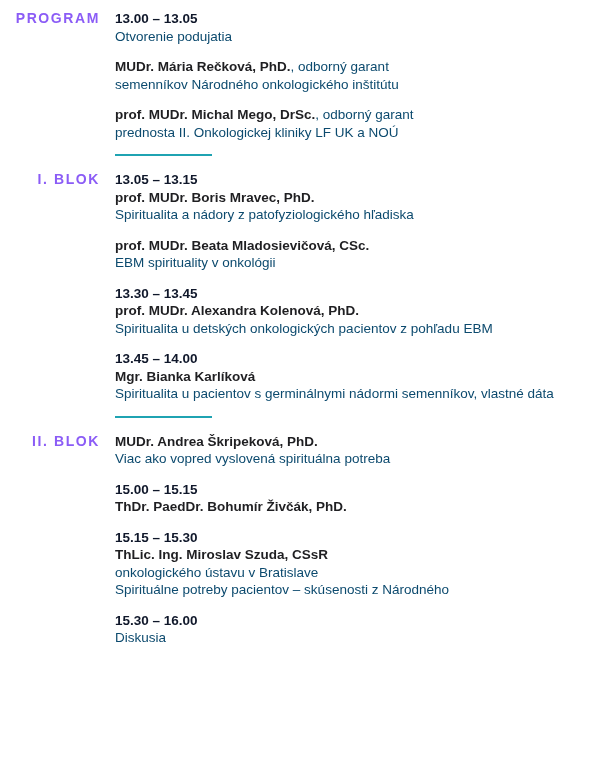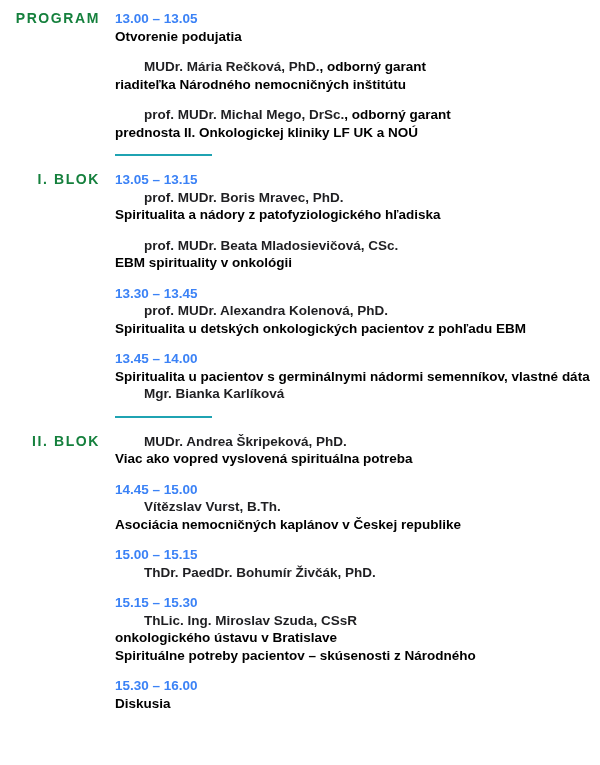--- a/index.html
+++ b/index.html
@@ -25,49 +25,48 @@
   }
   .label-col {
     flex: 0 0 100px;
     width: 100px;
     text-align: right;
   }
   .sec-label {
     font-weight: bold;
     font-size: 14px;
     letter-spacing: 1.6px;
-    color: #15803d;
+    color: #8b5cf6;
     line-height: 17px;
     white-space: nowrap;
   }
   .content-col {
     flex: 1 1 auto;
     padding-left: 15px;
     min-width: 0;
   }
   .entry {
     margin-bottom: 13px;
   }
   .line {
     font-size: 13.5px;
     line-height: 17.5px;
     white-space: nowrap;
   }
   .time {
-    color: #3b82f6;
+    color: #0f172a;
     font-weight: bold;
   }
   .name {
     color: #1f1f22;
     font-weight: bold;
-    margin-left: 29px;
   }
   .plain {
-    color: #000000;
-    font-weight: bold;
+    color: #0c4a6e;
+    font-weight: normal;
   }
   .divider {
     width: 97px;
     height: 2px;
     background: #1fa3b2;
     margin: 7px 0 15px 0;
   }
 </style>
 </head>
 <body>
@@ -80,21 +79,21 @@
     </div>
     <div class="content-col">
 
       <div class="entry">
         <div class="line time">13.00 – 13.05</div>
         <div class="line plain">Otvorenie podujatia</div>
       </div>
 
       <div class="entry">
         <div class="line"><span class="name">MUDr. Mária Rečková, PhD.</span><span class="plain">, odborný garant</span></div>
-        <div class="line plain">riaditeľka Národného nemocničných inštitútu</div>
+        <div class="line plain">semenníkov Národného onkologického inštitútu</div>
       </div>
 
       <div class="entry">
         <div class="line"><span class="name">prof. MUDr. Michal Mego, DrSc.</span><span class="plain">, odborný garant</span></div>
         <div class="line plain">prednosta II. Onkologickej kliniky LF UK a NOÚ</div>
       </div>
 
       <div class="divider"></div>
     </div>
   </div>
@@ -117,44 +116,39 @@
       </div>
 
       <div class="entry">
         <div class="line time">13.30 – 13.45</div>
         <div class="line name">prof. MUDr. Alexandra Kolenová, PhD.</div>
         <div class="line plain">Spiritualita u detských onkologických pacientov z pohľadu EBM</div>
       </div>
 
       <div class="entry">
         <div class="line time">13.45 – 14.00</div>
+        <div class="line name">Mgr. Bianka Karlíková</div>
         <div class="line plain">Spiritualita u pacientov s germinálnymi nádormi semenníkov, vlastné dáta</div>
-        <div class="line name">Mgr. Bianka Karlíková</div>
       </div>
 
       <div class="divider"></div>
     </div>
   </div>
 
   <div class="sec">
     <div class="label-col">
       <div class="sec-label">II. BLOK</div>
     </div>
     <div class="content-col">
 
       <div class="entry">
         <div class="line name">MUDr. Andrea Škripeková, PhD.</div>
         <div class="line plain">Viac ako vopred vyslovená spirituálna potreba</div>
       </div>
 
-      <div class="entry">
-        <div class="line time">14.45 – 15.00</div>
-        <div class="line name">Vítězslav Vurst, B.Th.</div>
-        <div class="line plain">Asociácia nemocničných kaplánov v Českej republike</div>
-      </div>
 
       <div class="entry">
         <div class="line time">15.00 – 15.15</div>
         <div class="line name">ThDr. PaedDr. Bohumír Živčák, PhD.</div>
       </div>
 
       <div class="entry">
         <div class="line time">15.15 – 15.30</div>
         <div class="line name">ThLic. Ing. Miroslav Szuda, CSsR</div>
         <div class="line plain">onkologického ústavu v Bratislave</div>

